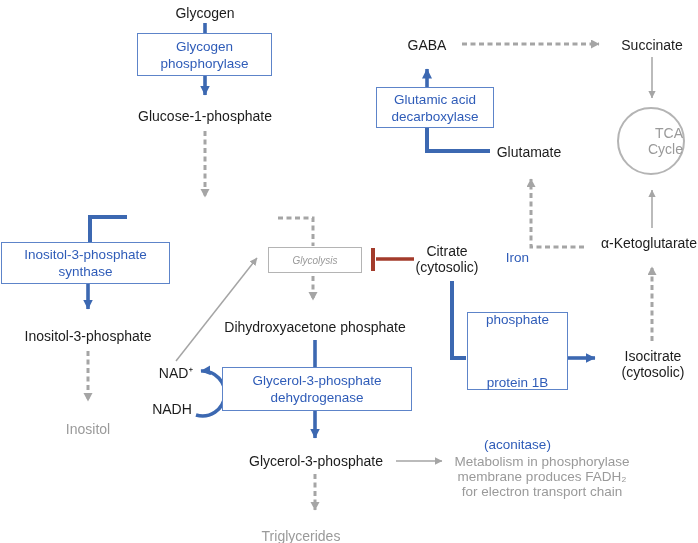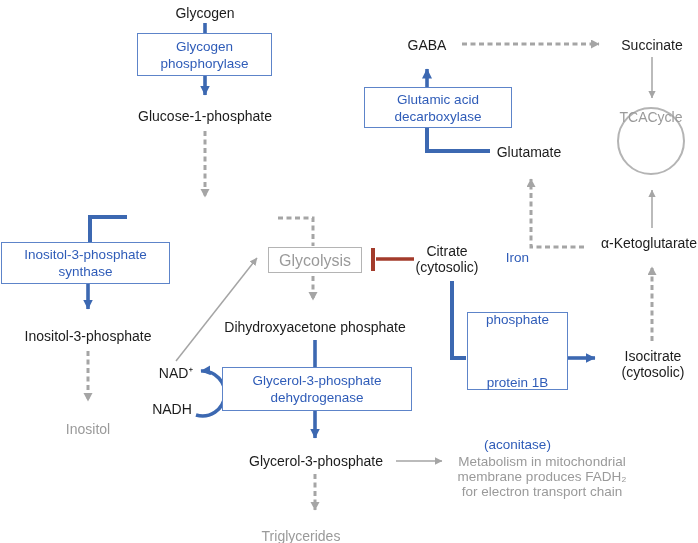--- a/index.html
+++ b/index.html
@@ -13,26 +13,26 @@
     font-size:14px;color:var(--black);white-space:nowrap;text-align:center;line-height:16px;
   }
   .lbl.gray{color:var(--gray-text);}
   .lbl .ln{display:block;}
   .ebox{
     position:absolute;z-index:2;box-sizing:border-box;background:#fff;
     border:1.5px solid var(--blue-border);color:var(--blue-text);
     display:flex;flex-direction:column;align-items:center;justify-content:center;
     font-size:13.5px;line-height:17px;text-align:center;
   }
-  .ebox.graybox{border-color:var(--gray-border);color:var(--gray-text);font-size:16px;}
+  .ebox.graybox{border-color:var(--gray-border);color:var(--gray-text);font-size:10px;font-style:italic;}
   .ebox.small{line-height:17.5px;gap:45px;}
   .circle{
     position:absolute;z-index:2;box-sizing:border-box;background:#fff;
     border:2px solid var(--gray-border);border-radius:50%;
-    display:flex;align-items:flex-start;justify-content:center;
+    display:flex;flex-direction:column;align-items:flex-end;justify-content:center;
     color:var(--gray-text);font-size:14px;line-height:16px;
   }
   .note{font-size:13.5px;line-height:15px;}
 </style>
 </head>
 <body>
 
 <div id="canvas">
 
   <svg id="arrows" width="698" height="543" viewBox="0 0 698 543">
@@ -95,21 +95,21 @@
   <div class="lbl" style="left:447px;top:259px">
     <span class="ln">Citrate</span>
     <span class="ln">(cytosolic)</span>
   </div>
   <div class="lbl" style="left:653px;top:364px">
     <span class="ln">Isocitrate</span>
     <span class="ln">(cytosolic)</span>
   </div>
 
   <div class="lbl gray note" style="left:542px;top:476px">
-    <span class="ln">Metabolism in mitochondrial</span>
+    <span class="ln">Metabolism in phosphorylase</span>
     <span class="ln">membrane produces FADH₂</span>
     <span class="ln">for electron transport chain</span>
   </div>
 
   <div class="ebox" style="left:137px;top:33px;width:135px;height:43px">
     <span>Glycogen</span>
     <span>phosphorylase</span>
   </div>
 
   <div class="ebox" style="left:1px;top:242px;width:169px;height:42px">
@@ -119,21 +119,21 @@
 
   <div class="ebox graybox" style="left:268px;top:247px;width:94px;height:26px">
     <span>Glycolysis</span>
   </div>
 
   <div class="ebox" style="left:222px;top:367px;width:190px;height:44px">
     <span>Glycerol-3-phosphate</span>
     <span>dehydrogenase</span>
   </div>
 
-  <div class="ebox" style="left:364px;top:87px;width:148px;height:41px">
+  <div class="ebox" style="left:376px;top:87px;width:118px;height:41px">
     <span>Glutamic acid</span>
     <span>decarboxylase</span>
   </div>
 
   <div class="ebox small" style="left:467px;top:312px;width:101px;height:78px">
     <span>Iron</span>
     <span>phosphate</span>
     <span>protein 1B</span>
     <span>(aconitase)</span>
   </div>

